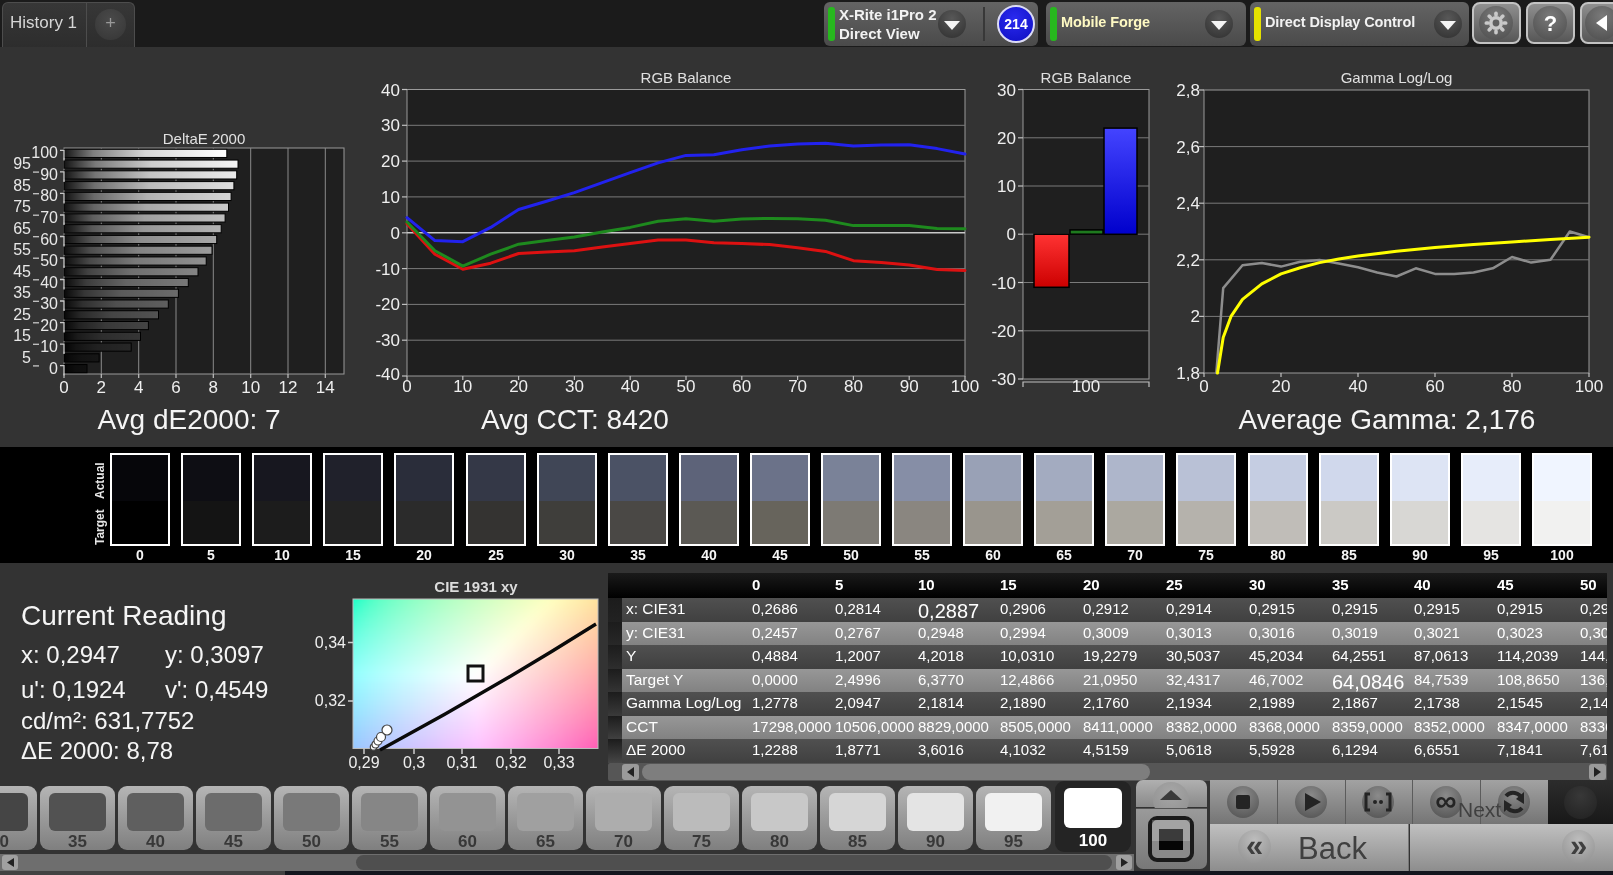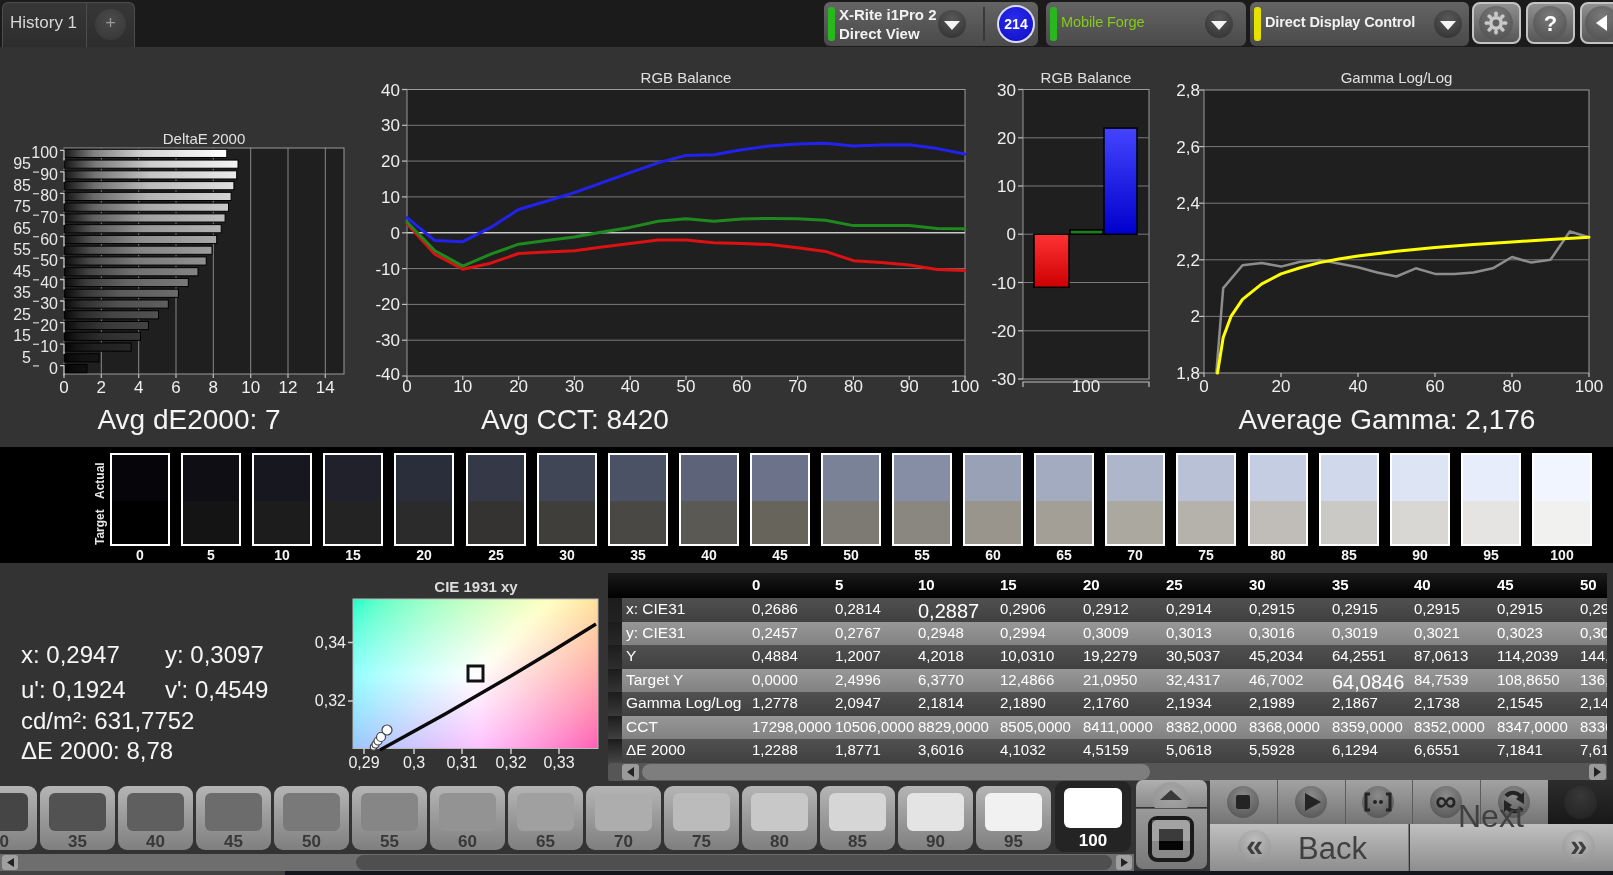--- a/index.html
+++ b/index.html
@@ -19,21 +19,21 @@
     <div class="abs" style="left:828px;top:7px;width:7px;height:34px;background:#27b81e;border-radius:3px"></div>
     <div class="abs" style="left:839px;top:5px;font-size:15px;font-weight:700;color:#f2f2f2;line-height:19px">X-Rite i1Pro 2<br>Direct View</div>
     <div class="abs" style="left:938px;top:10px;width:28px;height:28px;border-radius:50%;background:radial-gradient(circle at 50% 30%,#585858,#2f2f2f)"></div>
 <svg class="abs" style="left:944px;top:21px" width="16" height="9">
       <polygon points="0,0 16,0 8,9" fill="#f5f5f5"></polygon>
     </svg>
 <div class="abs" style="left:983px;top:7px;width:2px;height:34px;background:#383838"></div>
 <div class="abs" style="left:997px;top:5px;width:38px;height:38px;border-radius:50%;background:radial-gradient(circle at 45% 35%,#2b2bf0,#0d0dc0);border:2px solid #dcdcf5;color:#fff;font-size:14px;font-weight:700;text-align:center;line-height:34px">214</div>
 <div class="abs" style="left:1046px;top:2px;width:200px;height:44px;background:linear-gradient(#646464,#4a4a4a);border-radius:6px"></div>
     <div class="abs" style="left:1050px;top:7px;width:7px;height:34px;background:#27b81e;border-radius:3px"></div>
-    <div class="abs" style="left:1061px;top:14px;font-size:14.5px;font-weight:400;color:#84cc16;letter-spacing:-0.1px">Mobile Forge</div>
+    <div class="abs" style="left:1061px;top:14px;font-size:14.5px;font-weight:700;color:#fef9c3;letter-spacing:-0.1px">Mobile Forge</div>
     <div class="abs" style="left:1205px;top:10px;width:28px;height:28px;border-radius:50%;background:radial-gradient(circle at 50% 30%,#585858,#2f2f2f)"></div>
 <svg class="abs" style="left:1211px;top:21px" width="16" height="9">
       <polygon points="0,0 16,0 8,9" fill="#f5f5f5"></polygon>
     </svg>
 <div class="abs" style="left:1250px;top:2px;width:219px;height:44px;background:linear-gradient(#646464,#4a4a4a);border-radius:6px"></div>
     <div class="abs" style="left:1254px;top:7px;width:7px;height:34px;background:#e5e100;border-radius:3px"></div>
     <div class="abs" style="left:1265px;top:14px;font-size:14.5px;font-weight:700;color:#f2f2f2;letter-spacing:-0.1px">Direct Display Control</div>
     <div class="abs" style="left:1434px;top:10px;width:28px;height:28px;border-radius:50%;background:radial-gradient(circle at 50% 30%,#585858,#2f2f2f)"></div>
 <svg class="abs" style="left:1440px;top:21px" width="16" height="9">
       <polygon points="0,0 16,0 8,9" fill="#f5f5f5"></polygon>
@@ -410,20 +410,21 @@
 <div class="abs" style="left:1461px;top:453px;width:60px;height:93px;border:2px solid #fff">
       <div style="width:100%;height:46px;background:#e7edfa"></div>
       <div style="width:100%;height:43px;background:#e5e4e2"></div>
     </div>
 <div class="abs" style="left:1451px;top:547px;width:80px;text-align:center;font-size:14px;font-weight:700;color:#f5f5f5">95</div>
 <div class="abs" style="left:1532px;top:453px;width:60px;height:93px;border:2px solid #fff">
       <div style="width:100%;height:46px;background:#f0f5ff"></div>
       <div style="width:100%;height:43px;background:#f1f1f0"></div>
     </div>
 <div class="abs" style="left:1522px;top:547px;width:80px;text-align:center;font-size:14px;font-weight:700;color:#f5f5f5">100</div>
+<div class="abs" style="left:21px;top:600px;font-size:28px;color:#f5f5f5">Current Reading</div>
 <div class="abs" style="left:21px;top:641px;font-size:24px;color:#f5f5f5">x: 0,2947</div>
 <div class="abs" style="left:165px;top:641px;font-size:24px;color:#f5f5f5">y: 0,3097</div>
 <div class="abs" style="left:21px;top:676px;font-size:24px;color:#f5f5f5">u': 0,1924</div>
 <div class="abs" style="left:165px;top:676px;font-size:24px;color:#f5f5f5">v': 0,4549</div>
 <div class="abs" style="left:21px;top:707px;font-size:24px;color:#f5f5f5">cd/m²: 631,7752</div>
 <div class="abs" style="left:21px;top:737px;font-size:24px;color:#f5f5f5">ΔE 2000: 8,78</div>
 <svg class="abs" style="left:300px;top:578px" width="313px" height="195px" viewBox="300 578 313 195">
       <defs>
         <clipPath id="cieclip">
           <rect x="353" y="599" width="245" height="149.5"></rect>
@@ -1200,14 +1201,14 @@
       <polygon points="314,12 314,24 306,19" fill="#242424"></polygon>
       <path d="M 312,28 A 9.5,9.5 0 0 1 296,25" stroke="#242424" stroke-width="4" fill="none"></path>
       <polygon points="294,20 294,32 302,25" fill="#242424"></polygon>
     </svg>
 <div class="abs" style="left:1548px;top:780px;width:65px;height:44px;background:linear-gradient(#2c2c2c,#181818)"></div>
 <div class="abs" style="left:1564px;top:786px;width:33px;height:33px;border-radius:50%;background:radial-gradient(circle at 50% 30%,#383838,#202020)"></div>
 <div class="abs" style="left:1210px;top:824px;width:199px;height:47px;background:linear-gradient(#c0c0c0,#8d8d8d);border-right:1px solid #777"></div>
 <div class="abs" style="left:1410px;top:824px;width:203px;height:47px;background:linear-gradient(#c0c0c0,#8d8d8d)"></div>
 <div class="abs" style="left:1238px;top:830px;width:33px;height:33px;border-radius:50%;background:radial-gradient(circle at 50% 30%,#bdbdbd,#8e8e8e);text-align:center;line-height:31px;font-size:31px;font-weight:700;color:#3f3f3f">«</div>
 <div class="abs" style="left:1298px;top:831px;font-size:31px;color:#404040">Back</div>
-<div class="abs" style="left:1458px;top:798px;font-size:32px;color:#404040">Next</div>
+<div class="abs" style="left:1458px;top:798px;font-size:21px;color:#404040">Next</div>
 <div class="abs" style="left:1562px;top:830px;width:33px;height:33px;border-radius:50%;background:radial-gradient(circle at 50% 30%,#bdbdbd,#8e8e8e);text-align:center;line-height:31px;font-size:31px;font-weight:700;color:#3f3f3f">»</div>
 </div>
 </body></html>

